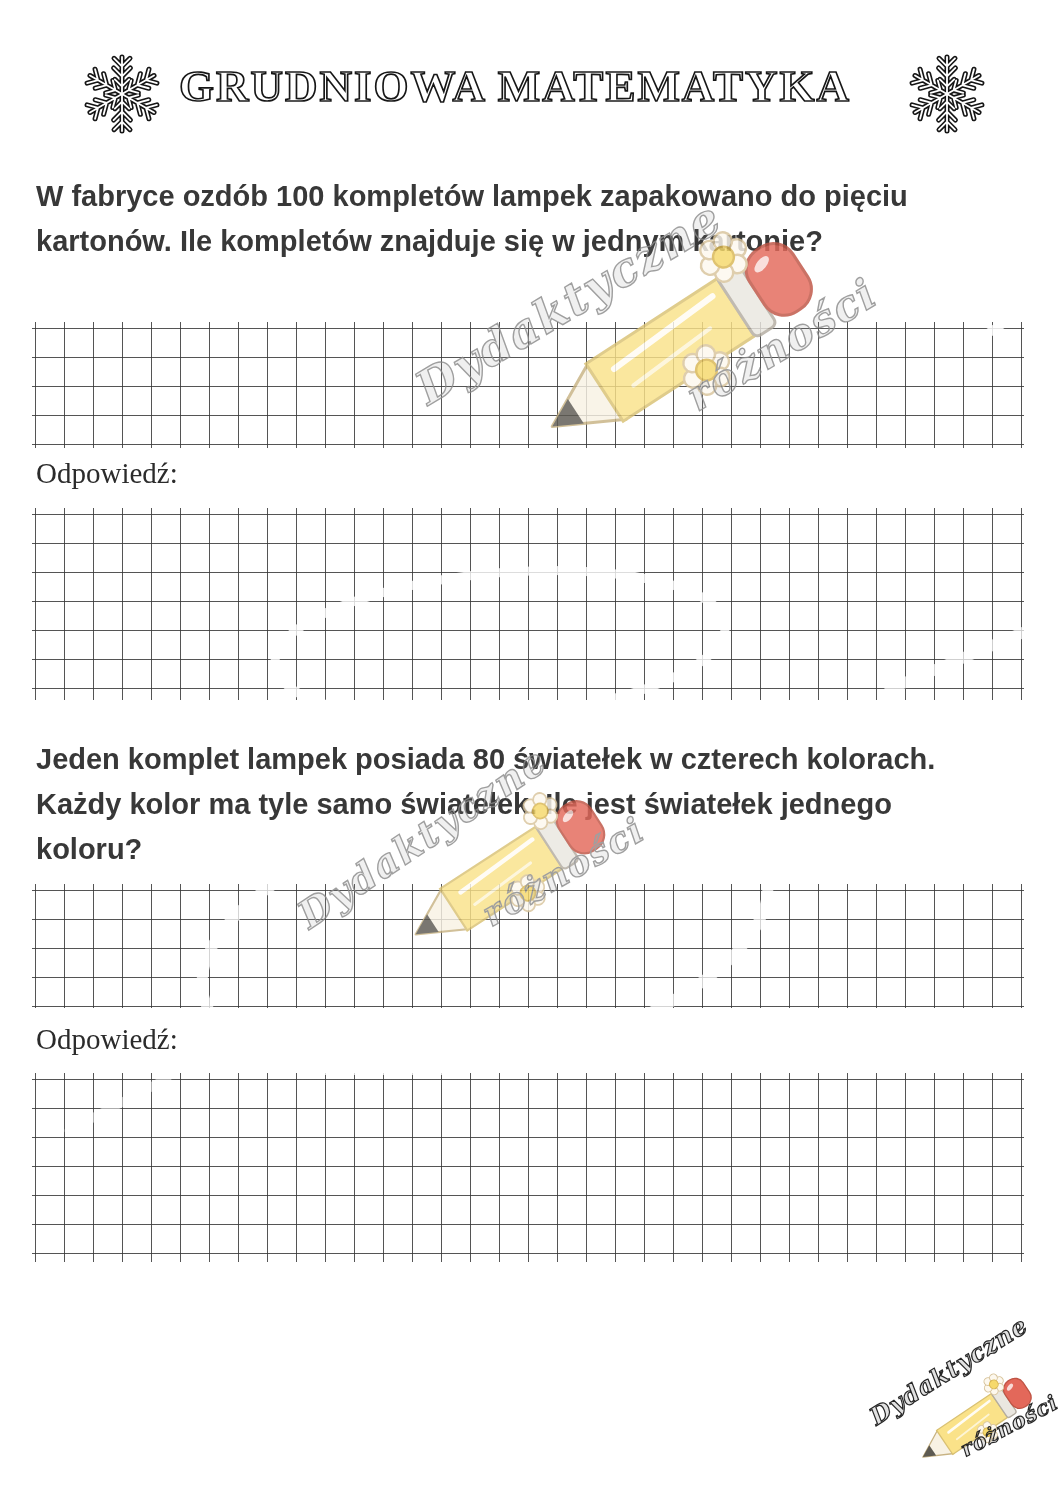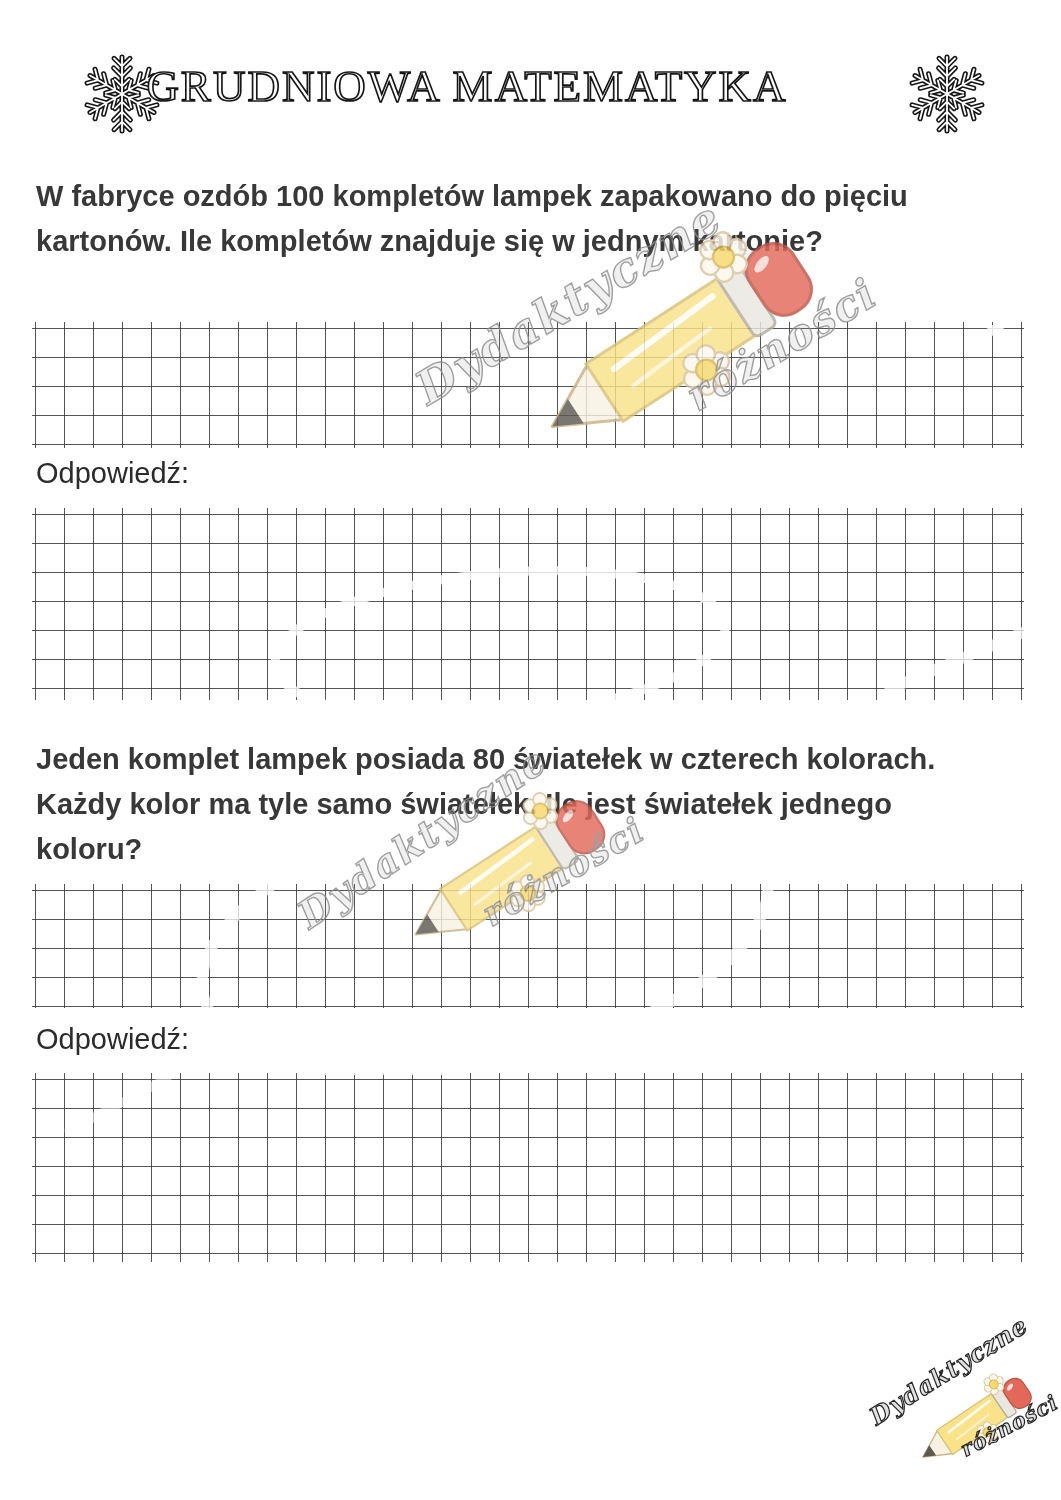--- a/index.html
+++ b/index.html
@@ -8,43 +8,44 @@
     width:1061px;height:1500px;
     background:#ffffff;
     overflow:hidden;
     font-family:"Liberation Sans", sans-serif;
   }
   
   .title{
     position:absolute;left:0;top:60px;width:934px;
     margin:0;text-align:center;
     font-family:"Liberation Serif", serif;
-    font-weight:400;
+    font-weight:700;
     font-size:45px;
     letter-spacing:2px;
     color:#ffffff;
     -webkit-text-stroke:1.7px #161616;
     z-index:3;
+    padding-left:48px;
   }
   .snowflake{position:absolute;top:50px;width:84px;height:88px;z-index:3;}
   .snowflake.left{left:80px;}
   .snowflake.right{left:905px;}
 
   
   .problem{
     position:absolute;left:36px;width:970px;margin:0;
     font-size:29px;line-height:45px;color:#383838;
     z-index:3;
     font-weight:bold;
   }
   .problem.p1{top:174px;}
   .problem.p2{top:737px;}
   .answer-label{
     position:absolute;left:36px;margin:0;
-    font-size:29px;color:#2b2b2b;z-index:3;
+    font-size:29px;color:#2b2b2b;z-index:3;font-family:Liberation Serif, serif;
   }
   .answer-label.a1{top:457px;}
   .answer-label.a2{top:1023px;}
 
   
   .grid{
     position:absolute;left:32px;width:992px;
     background-image:
       linear-gradient(to right, rgba(55,55,55,0.85) 1px, transparent 1px),
       linear-gradient(to bottom, rgba(55,55,55,0.85) 1px, transparent 1px);

